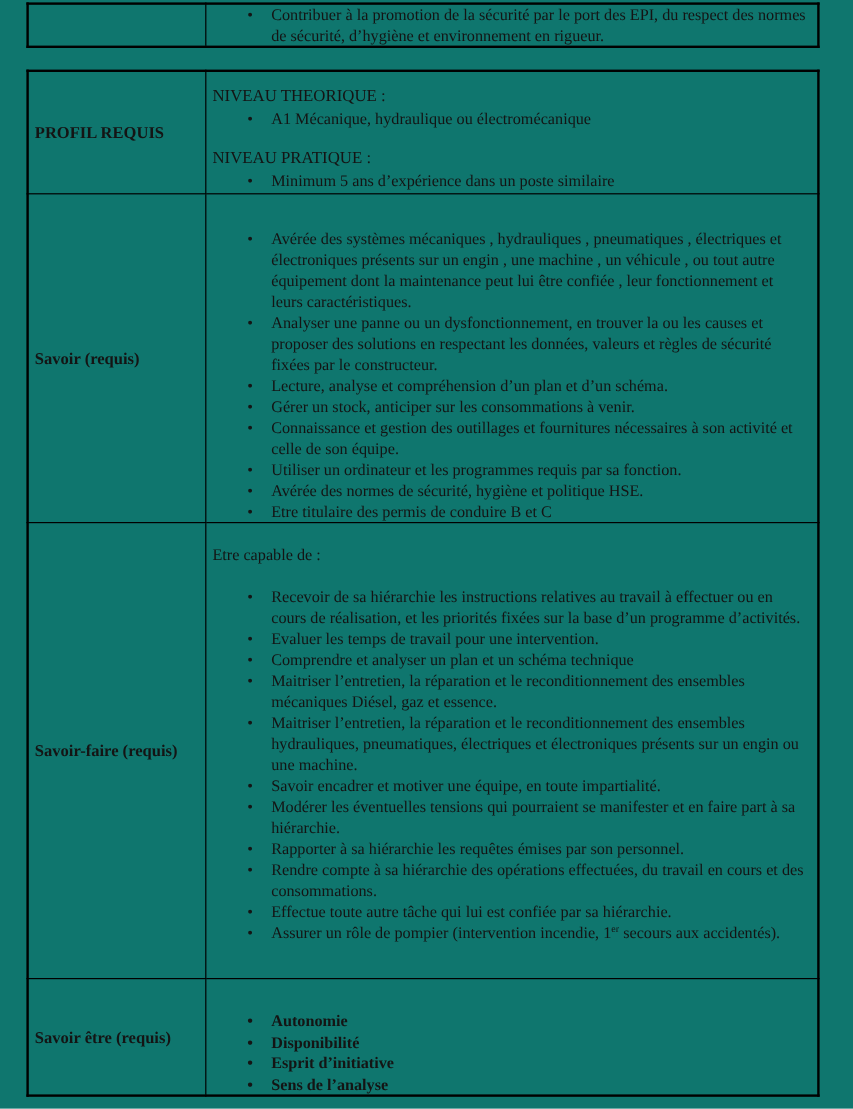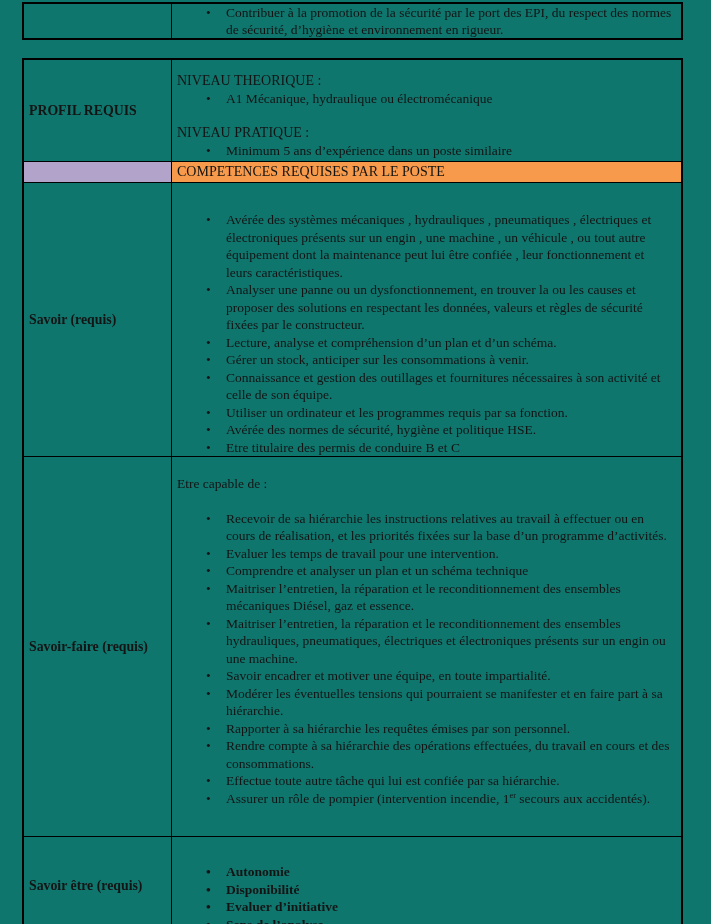--- a/index.html
+++ b/index.html
@@ -97,26 +97,20 @@
         <ul class="b">
               <li>A1 Mécanique, hydraulique ou électromécanique</li>
             </ul>
         <p class="heading" style="margin-top:17px;">NIVEAU PRATIQUE :</p>
         <ul class="b">
               <li>Minimum 5 ans d’expérience dans un poste similaire</li>
             </ul>
       </td>
     </tr>
 
-    <tr>
-      <td class="label purple-cell" style="background-color: rgb(177, 163, 201);"></td>
-      <td class="content orange-cell" style="background-color: rgb(247, 154, 75);">
-        <span class="heading">COMPETENCES REQUISES PAR LE POSTE</span>
-      </td>
-    </tr>
 
     <tr>
       <td class="label" style="height:264px;">Savoir (requis)</td>
       <td class="content">
         <ul class="b" style="margin-top:28px;">
               <li>Avérée des systèmes mécaniques , hydrauliques , pneumatiques , électriques et électroniques présents sur un engin , une machine , un véhicule , ou tout autre équipement dont la maintenance peut lui être confiée , leur fonctionnement et leurs caractéristiques.</li>
               <li>Analyser une panne ou un dysfonctionnement, en trouver  la ou les causes et proposer des solutions en respectant les données, valeurs et règles de sécurité fixées par le constructeur.</li>
               <li>Lecture, analyse et compréhension d’un plan et d’un schéma.</li>
               <li>Gérer un stock, anticiper sur les consommations à venir.</li>
               <li>Connaissance et gestion des outillages et fournitures nécessaires à son activité et celle de son équipe.</li>
@@ -147,21 +141,21 @@
             </ul>
       </td>
     </tr>
 
     <tr>
       <td class="label" style="height:82px;">Savoir être (requis)</td>
       <td class="content">
         <ul class="b" style="margin-top:26px;font-weight:bold;">
               <li>Autonomie</li>
               <li>Disponibilité</li>
-              <li>Evaluer d’initiative</li>
+              <li>Esprit d’initiative</li>
               <li>Sens de l’analyse</li>
             </ul>
       </td>
     </tr>
 
     </tbody>
   </table>
 
 </div>
 

